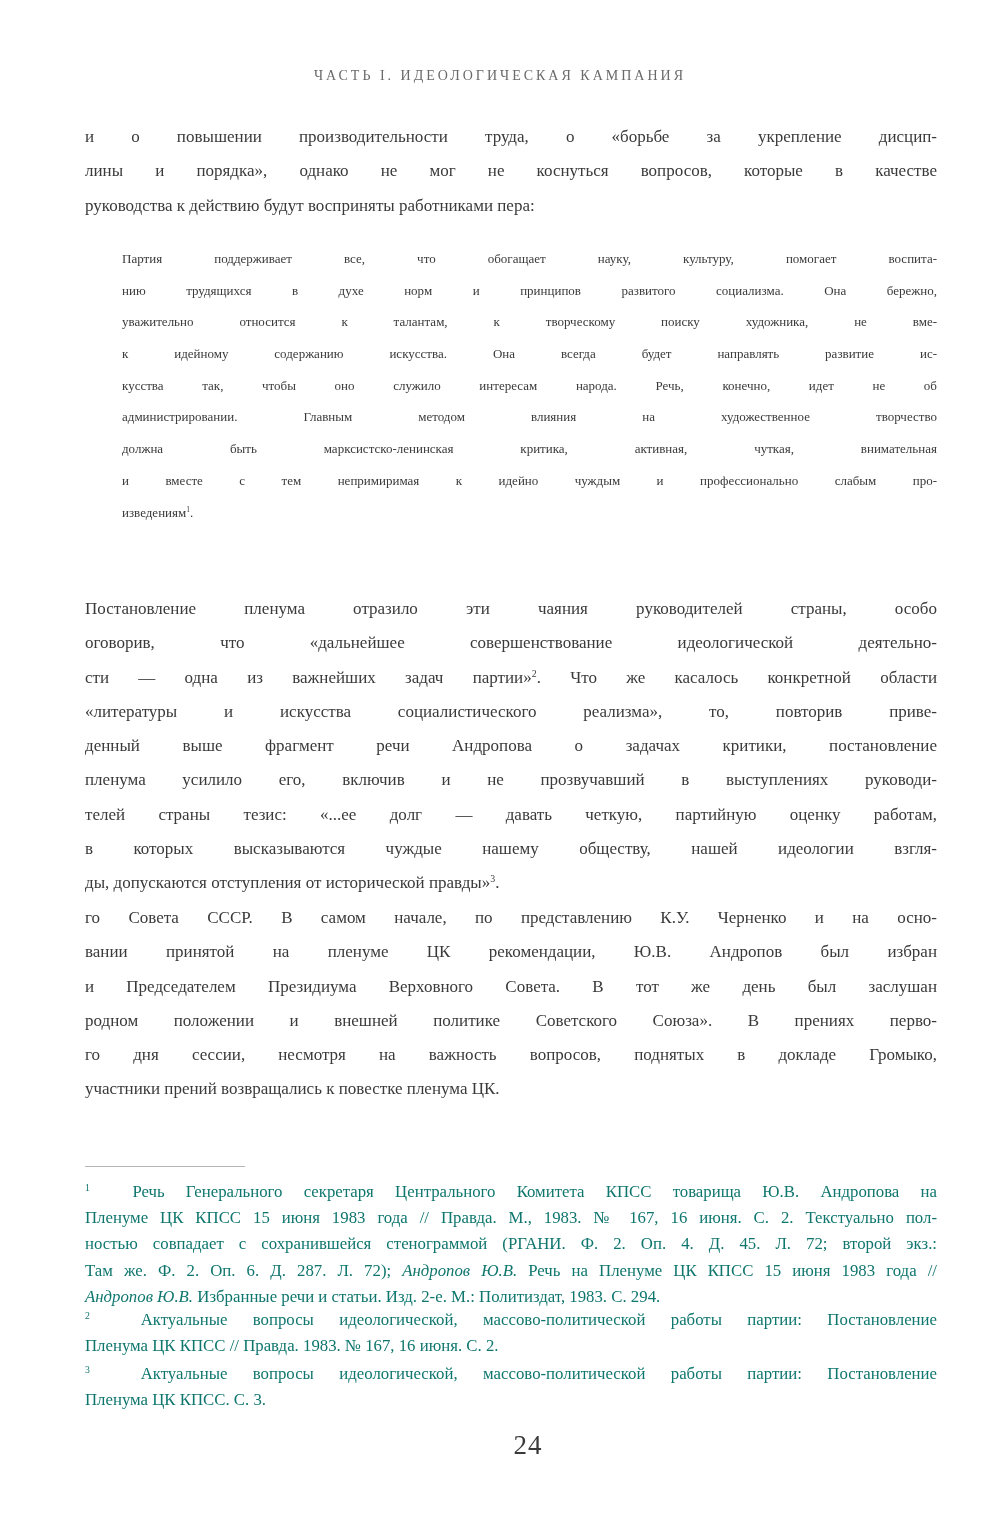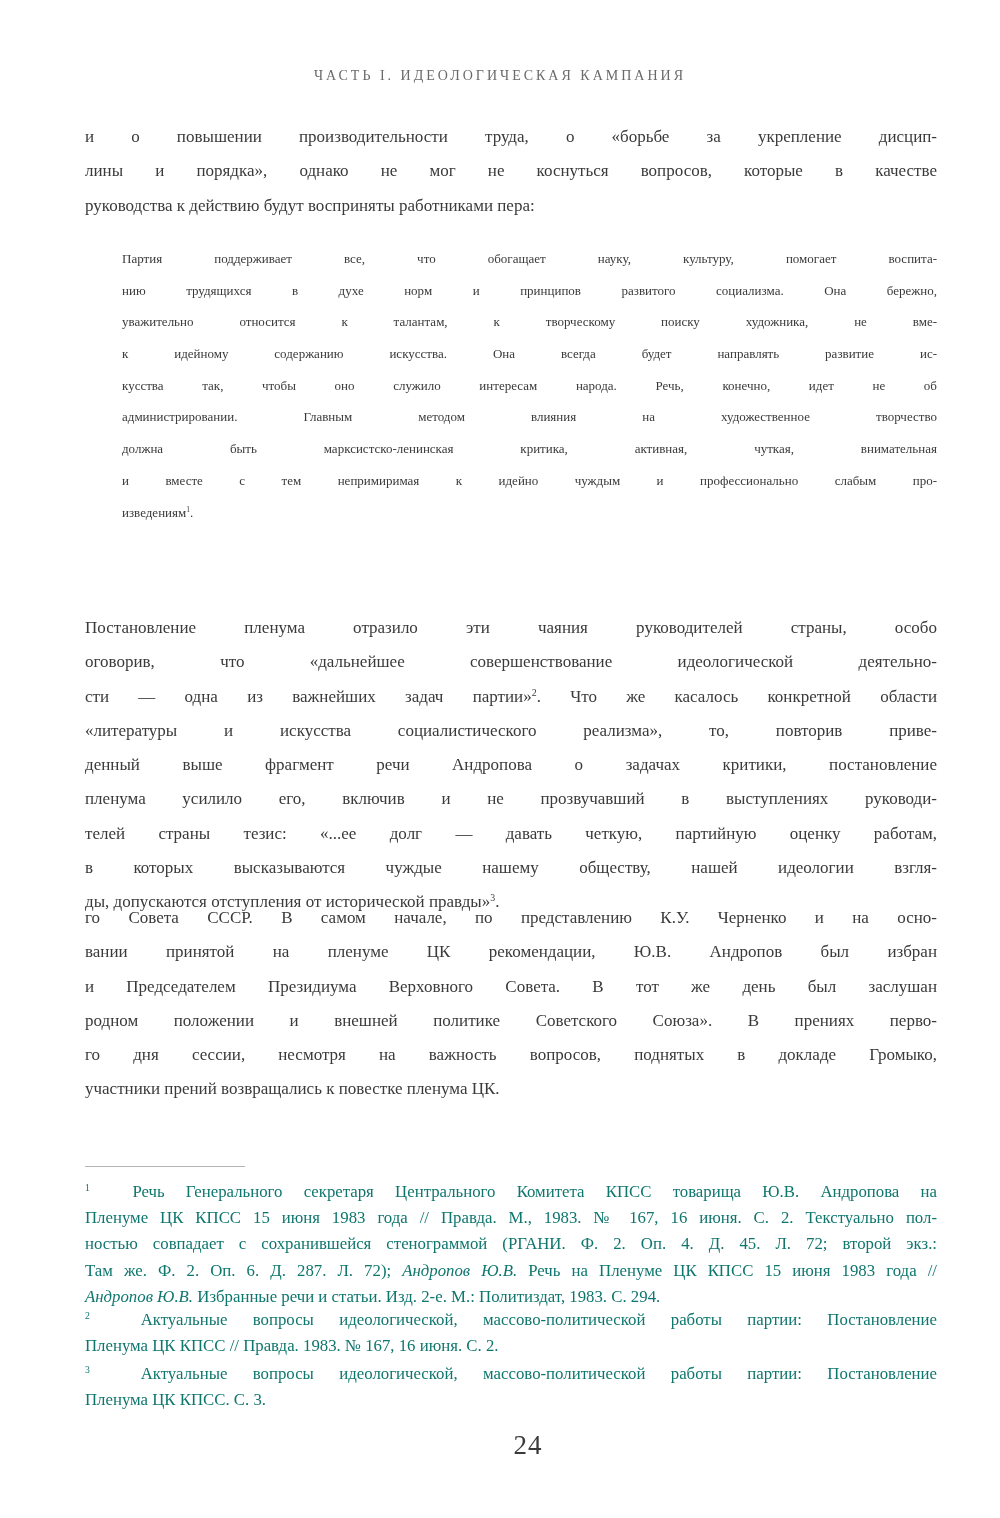--- a/index.html
+++ b/index.html
@@ -80,21 +80,21 @@
   <span class="line">нию трудящихся в духе норм и принципов развитого социализма. Она бережно,</span>
   <span class="line">уважительно относится к талантам, к творческому поиску художника, не вме-</span>
   <span class="line">к идейному содержанию искусства. Она всегда будет направлять развитие ис-</span>
   <span class="line">кусства так, чтобы оно служило интересам народа. Речь, конечно, идет не об</span>
   <span class="line">администрировании. Главным методом влияния на художественное творчество</span>
   <span class="line">должна быть марксистско-ленинская критика, активная, чуткая, внимательная</span>
   <span class="line">и вместе с тем непримиримая к идейно чуждым и профессионально слабым про-</span>
   <span class="line last"><span>изведениям</span><sup>1</sup><span>.</span></span>
 </div>
 
-<div class="block main-text" style="top:592px;margin-top:19px;">
+<div class="block main-text" style="top:592px;">
   <span class="line">Постановление пленума отразило эти чаяния руководителей страны, особо</span>
   <span class="line">оговорив, что «дальнейшее совершенствование идеологической деятельно-</span>
   <span class="line"><span>сти — одна из важнейших задач партии»</span><sup>2</sup><span>. Что же касалось конкретной области</span></span>
   <span class="line">«литературы и искусства социалистического реализма», то, повторив приве-</span>
   <span class="line">денный выше фрагмент речи Андропова о задачах критики, постановление</span>
   <span class="line">пленума усилило его, включив и не прозвучавший в выступлениях руководи-</span>
   <span class="line">телей страны тезис: «...ее долг — давать четкую, партийную оценку работам,</span>
   <span class="line">в которых высказываются чуждые нашему обществу, нашей идеологии взгля-</span>
   <span class="line last"><span>ды, допускаются отступления от исторической правды»</span><sup>3</sup><span>.</span></span>
 </div>

